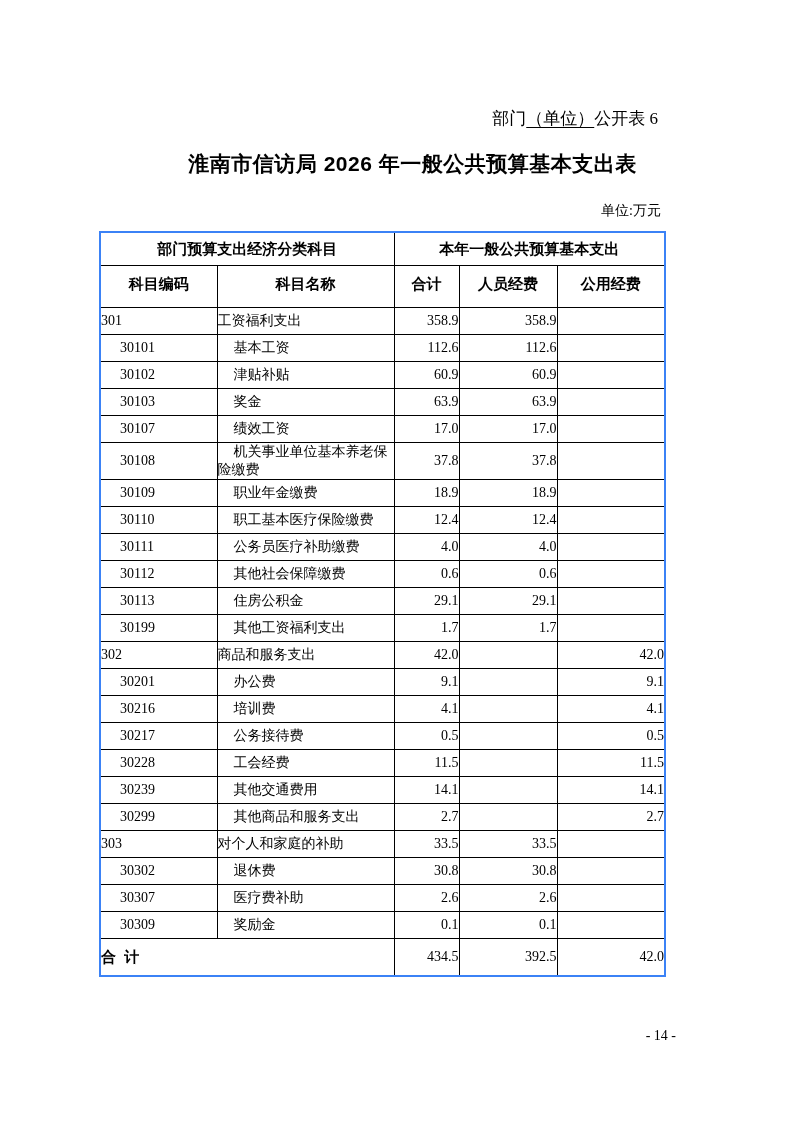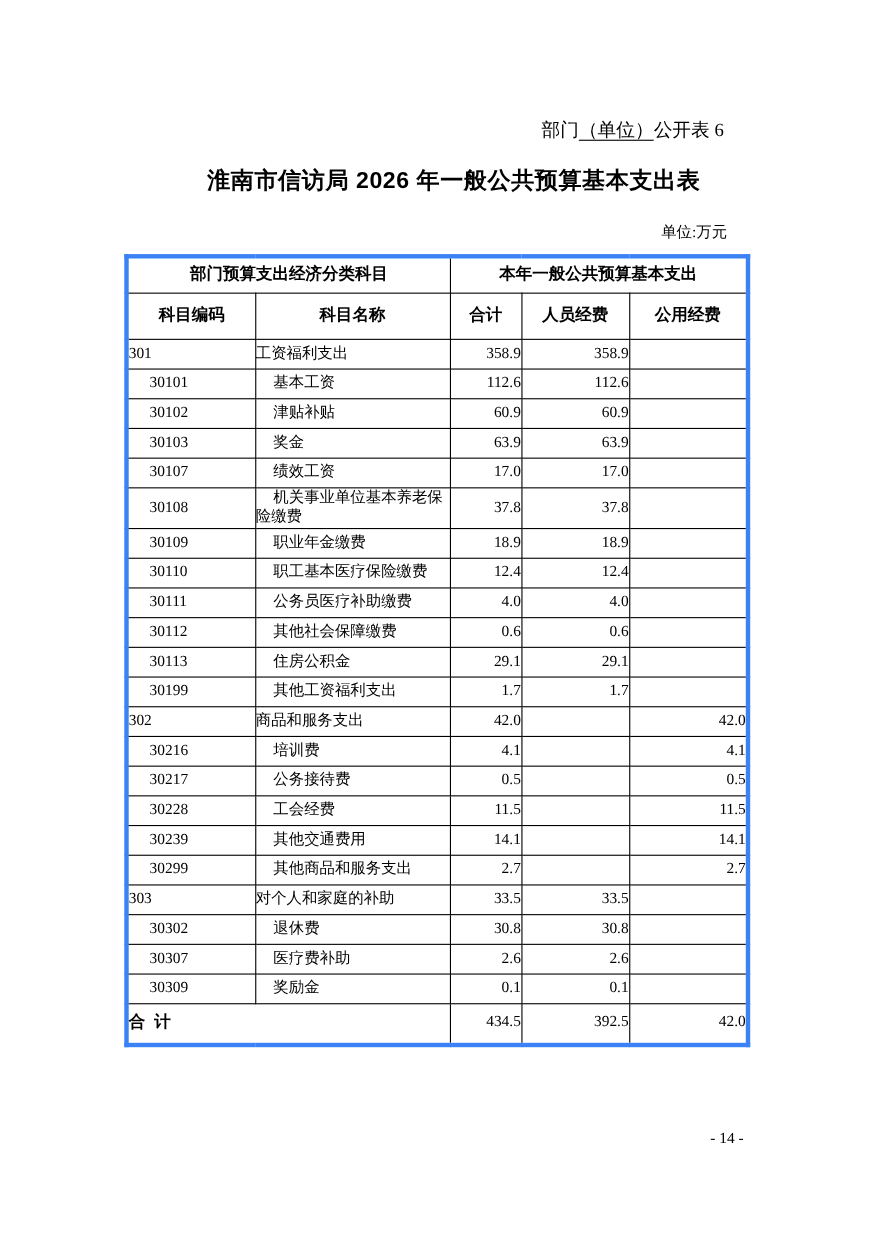--- a/index.html
+++ b/index.html
@@ -25,37 +25,37 @@
     font-family: "Liberation Sans", "DejaVu Sans", sans-serif;
     letter-spacing: 0.5px; white-space: nowrap;
   }
 
   .unit-label {
     position: absolute; top: 202px; left: 113px; width: 548px;
     text-align: right; font-size: 14px;
   }
 
   table.budget {
-    position: absolute; top: 231px; left: 113px; width: 565px;
+    position: absolute; top: 231px; left: 99px; width: 565px;
     border-collapse: collapse; table-layout: fixed;
-    border: 4px solid #3b82f6;
+    border: 2px solid #3b82f6;
   }
   table.budget th, table.budget td {
     border: 1px solid #000;
     font-size: 14px; font-weight: normal;
     padding: 0; vertical-align: middle;
     line-height: 18px;
   }
   tr.group-header th {
     height: 33px; text-align: center; font-weight: bold; font-size: 15px;
     font-family: "Liberation Sans", "DejaVu Sans", sans-serif;
   }
   tr.col-header th {
     height: 42px; text-align: center; font-weight: bold; font-size: 15px;
-    font-family: Liberation Sans, sans-serif;
+    font-family: Liberation Mono, monospace;
   }
   tbody tr { height: 27px; }
   td.code { text-align: left; padding-left: 7px; }
   tr.level2 td.code { padding-left: 19px; margin-left: 16px; }
   td.name { text-align: left; padding-left: 7px; padding-right: 4px; }
   tr.level2 td.name { text-indent: 16px; }
   td.num { text-align: right; padding-right: 10px; }
   tr.total-row { height: 38px; }
   tr.total-row td.total-label {
     text-align: left; font-weight: bold; font-size: 15px;
@@ -189,20 +189,27 @@
     <td class="num"></td>
   </tr>
         <tr class="level1">
     <td class="code">302</td>
     <td class="name">商品和服务支出</td>
     <td class="num">42.0</td>
     <td class="num"></td>
     <td class="num">42.0</td>
   </tr>
         <tr class="level2">
+    <td class="code">30201</td>
+    <td class="name">办公费</td>
+    <td class="num">9.1</td>
+    <td class="num"></td>
+    <td class="num">9.1</td>
+  </tr>
+        <tr class="level2">
     <td class="code">30216</td>
     <td class="name">培训费</td>
     <td class="num">4.1</td>
     <td class="num"></td>
     <td class="num">4.1</td>
   </tr>
         <tr class="level2">
     <td class="code">30217</td>
     <td class="name">公务接待费</td>
     <td class="num">0.5</td>

